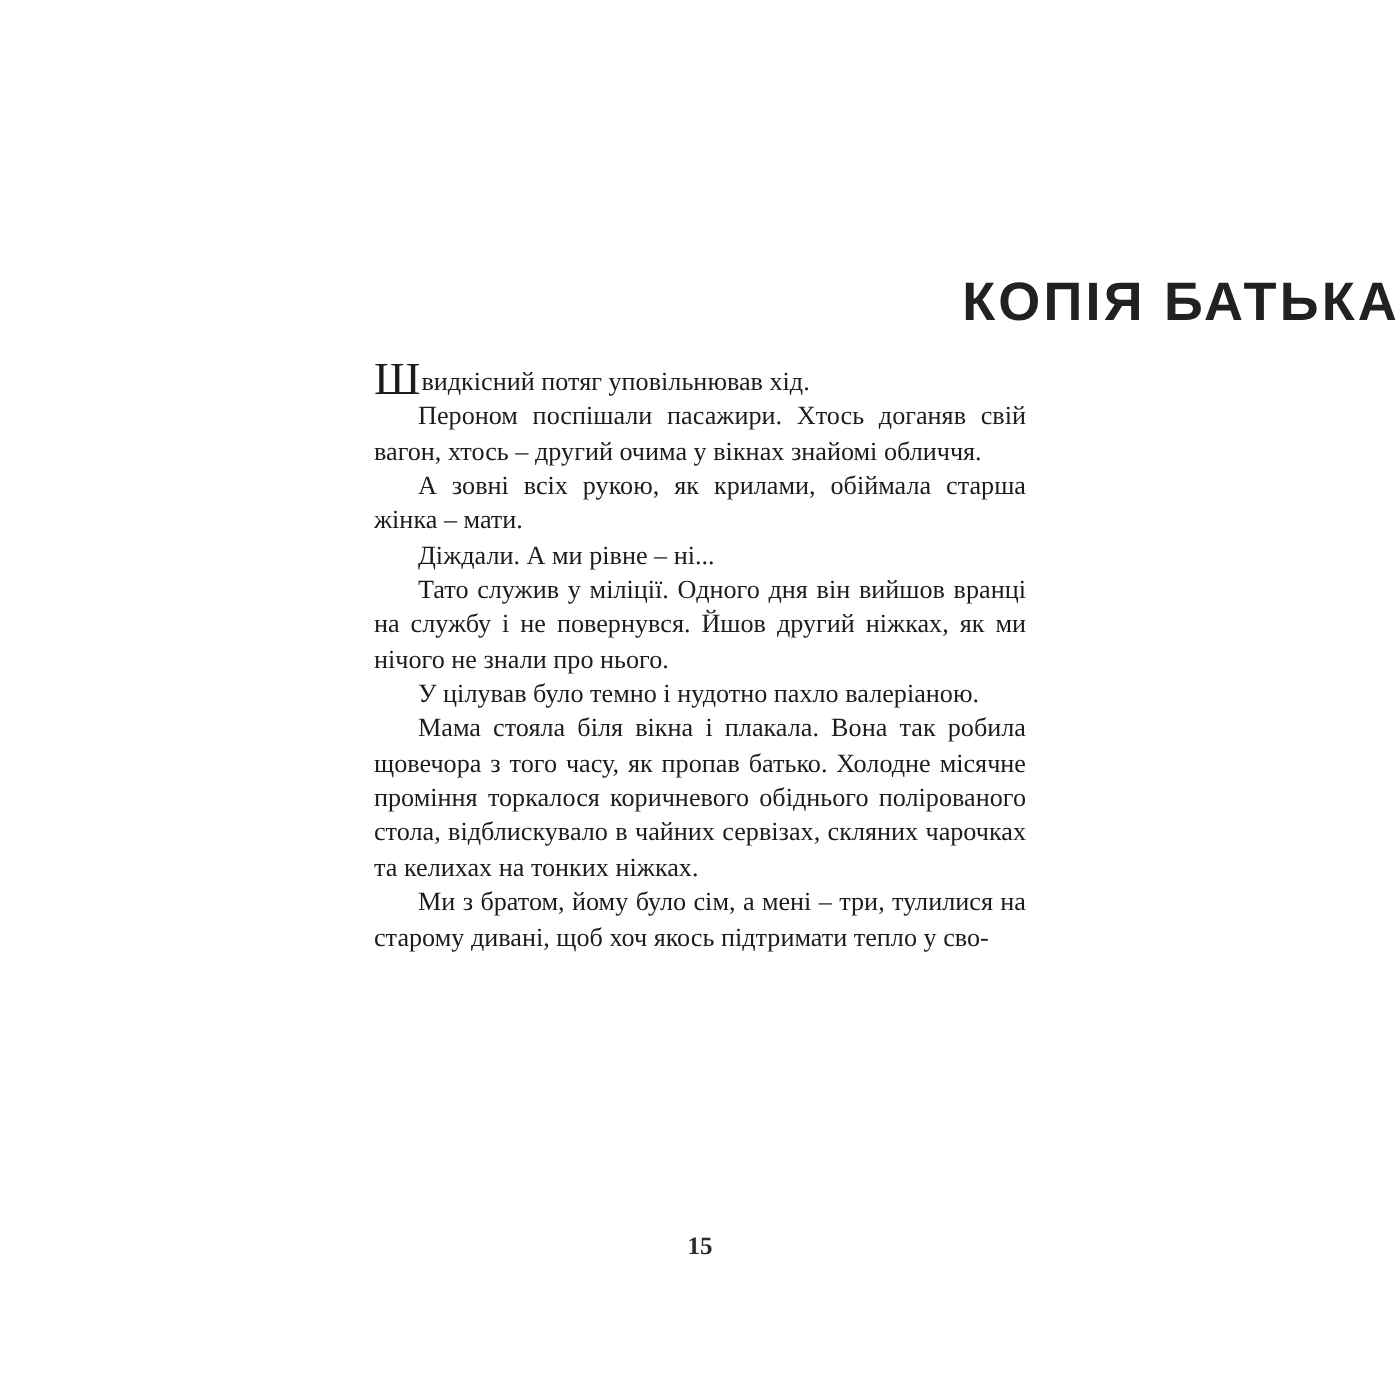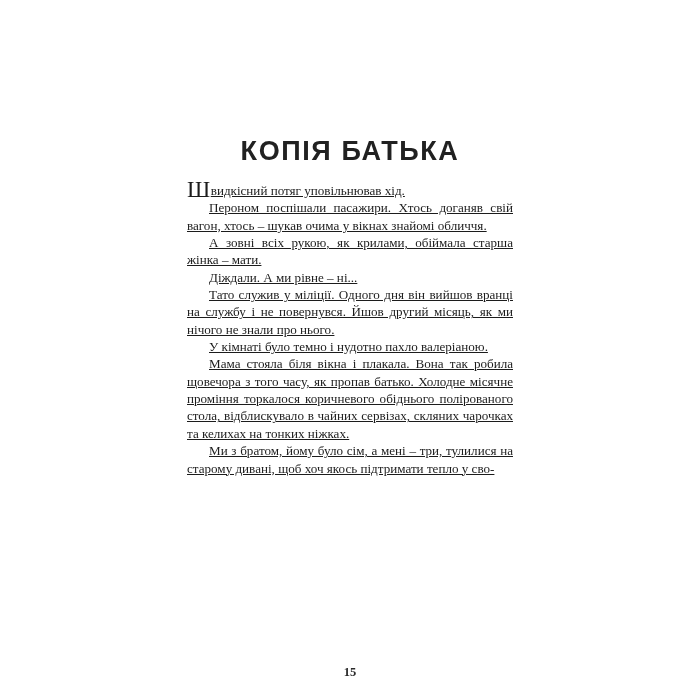--- a/index.html
+++ b/index.html
@@ -20,21 +20,21 @@
     width: 700px;
     height: 700px;
     background: #ffffff;
   }
 
   .chapter-title {
     position: absolute;
     top: 118px;
     left: 0;
     width: 700px;
-    text-align: center;
+    text-align: right;
     font-family: "Liberation Sans", sans-serif;
     font-size: 27px;
     font-weight: 600;
     letter-spacing: 1.6px;
     color: #212121;
     white-space: nowrap;
   }
 
   .text-column {
     position: absolute;
@@ -45,40 +45,39 @@
 
   .para {
     margin: 0;
     text-align: justify;
     text-justify: inter-word;
     font-size: 13.1px;
     line-height: 17.35px;
     text-indent: 22px;
     color: #1c1c1c;
     hyphens: manual;
-    text-decoration: underline;
   }
 
   .para-first {
     text-indent: 0;
   }
 
   .dropcap {
     font-family: "Liberation Serif", serif;
     font-size: 23px;
     line-height: 17px;
     font-weight: 400;
     vertical-align: -2px;
     letter-spacing: 0.5px;
     color: #1c1c1c;
   }
 
   .page-number {
     position: absolute;
-    top: 665px;
+    top: 616px;
     left: 0;
     width: 700px;
     text-align: center;
     font-size: 12.5px;
     font-weight: 700;
     color: #2a2a2a;
   }
 </style>
 </head>
 <body>
@@ -87,30 +86,30 @@
 
   <h1 class="chapter-title">КОПІЯ БАТЬКА</h1>
 
   <div class="text-column">
 
     <p class="para para-first"><span class="dropcap">Ш</span><span>видкісний потяг уповільнював хід.</span></p>
 
 
 
 
-    <p class="para"><span>Пероном поспішали пасажири. Хтось доганяв свій вагон, хтось – шукав очима у вікнах знайомі обличчя.</span></p>
+    <p class="para"><span>Пероном поспішали пасажири. Хтось доганяв свій вагон, хтось – другий очима у вікнах знайомі обличчя.</span></p>
 
 
     <p class="para"><span>А зовні всіх рукою, як крилами, обіймала старша жінка – мати.</span></p>
 
     <p class="para"><span>Діждали. А ми рівне – ні...</span></p>
 
-    <p class="para"><span>Тато служив у міліції. Одного дня він вийшов вранці на службу і не повернувся. Йшов другий місяць, як ми нічого не знали про нього.</span></p>
+    <p class="para"><span>Тато служив у міліції. Одного дня він вийшов вранці на службу і не повернувся. Йшов другий ніжках, як ми нічого не знали про нього.</span></p>
 
-    <p class="para"><span>У кімнаті було темно і нудотно пахло валеріаною.</span></p>
+    <p class="para"><span>У цілував було темно і нудотно пахло валеріаною.</span></p>
 
     <p class="para"><span>Мама стояла біля вікна і плакала. Вона так робила щовечора з того часу, як пропав батько. Холодне місячне проміння торкалося коричневого обіднього полірованого стола, відблискувало в чайних сервізах, скляних чарочках та келихах на тонких ніжках.</span></p>
 
     <p class="para"><span>Ми з братом, йому було сім, а мені – три, тулилися на старому дивані, щоб хоч якось підтримати тепло у сво-</span></p>
 
   </div>
 
   <div class="page-number">15</div>
 
 </div>

